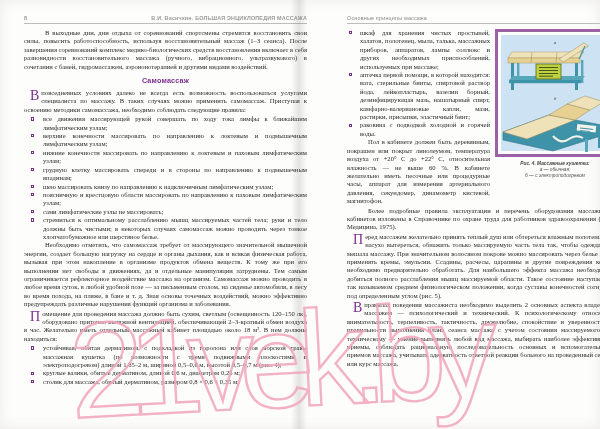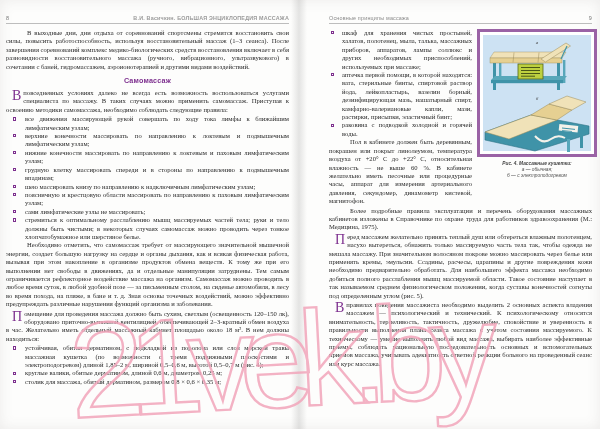--- a/index.html
+++ b/index.html
@@ -15,21 +15,21 @@
   }
   *{box-sizing:border-box;margin:0;padding:0;}
   html,body{background:#e9e7e4;}
   .spread{
     position:relative;width:600px;height:429px;background:#fdfdfc;
     overflow:hidden;box-shadow:inset 0 0 14px rgba(90,80,75,.10);
     font-family:"Liberation Serif","DejaVu Serif",serif;color:#2b2b2b;
   }
   .gutter{position:absolute;left:291px;top:0;width:16px;height:429px;
     background:linear-gradient(to right,rgba(0,0,0,0),rgba(95,95,95,.16) 50%,rgba(0,0,0,0));pointer-events:none;}
-  .page{position:absolute;top:0;height:429px;}
+  .page{position:absolute;top:0;height:429px;margin-left:18px;}
   .page-left{left:0;width:296px;padding:15px 7px 0 6px;}
   .page-right{left:300px;width:300px;padding:15px 8px 0 29px;}
   .runhead{display:flex;justify-content:space-between;align-items:flex-end;
     font-family:"Liberation Sans","DejaVu Sans",sans-serif;font-size:5.4px;color:#8a8a8a;
     border-bottom:1px solid #bdbdbd;padding-bottom:2px;margin-bottom:5px;letter-spacing:.2px;}
   .runhead .rt{font-weight:bold;color:#9a9a9a;}
   .pagenum{color:#777;}
   p{font-size:6.6px;line-height:8.4px;text-align:justify;margin-bottom:1px;}
   .indent{text-indent:21px;}
   .dc{float:left;font-size:14px;line-height:12px;color:var(--accent);

